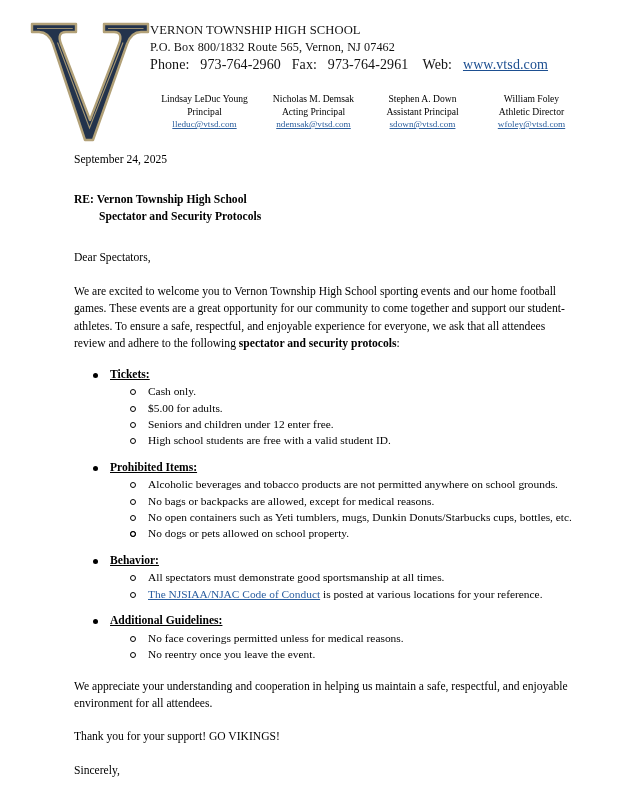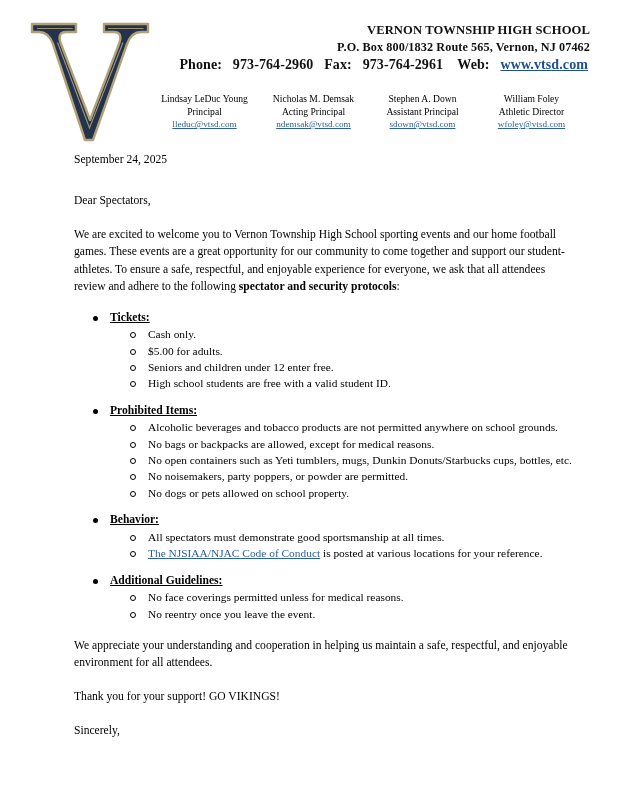--- a/index.html
+++ b/index.html
@@ -30,22 +30,21 @@
   }
   .logo-wrap svg { display: block; width: 100%; height: 100%; }
 
   .head-right {
     position: absolute;
     left: 150px;
     right: 28px;
     top: 22px;
   }
   .head-line {
-    text-align: right;
-    font-weight: bold;
+    font-weight: normal;
     color: #111111;
     letter-spacing: 0.1px;
   }
   .head-school { font-size: 12.6px; line-height: 17px; }
   .head-addr   { font-size: 12.2px; line-height: 17px; }
   .head-phone  { font-size: 14px; line-height: 17px; padding-right: 2px; }
 
   .head-link {
     color: #1d4f91;
     text-decoration: underline;
@@ -227,20 +226,24 @@
       <div class="admin-title">Athletic Director</div>
       <a class="admin-email" href="#">wfoley@vtsd.com</a>
     </div>
   </div>
 </div>
 
 <div class="doc-body">
 
   <div class="date-line">September 24, 2025</div>
 
+  <div class="re-block">
+    <div>RE: Vernon Township High School</div>
+    <div class="re-sub">Spectator and Security Protocols</div>
+  </div>
 
   <div class="salutation">Dear Spectators,</div>
 
   <div class="intro">
     <span>We are excited to welcome you to Vernon Township High School sporting events and our home football games. These events are a great opportunity for our community to come together and support our student-athletes. To ensure a safe, respectful, and enjoyable experience for everyone, we ask that all attendees review and adhere to the following </span><b>spectator and security protocols</b><span>:</span>
   </div>
 
   <ul class="section-list">
 
     <li class="sec-item">
@@ -281,21 +284,20 @@
         <li class="sub-item">
           <span class="bullet-circle"></span>
           <span>No bags or backpacks are allowed, except for medical reasons.</span>
         </li>
         <li class="sub-item">
           <span class="bullet-circle"></span>
           <span>No open containers such as Yeti tumblers, mugs, Dunkin Donuts/Starbucks cups, bottles, etc.</span>
         </li>
         <li class="sub-item">
           <span class="bullet-circle"></span>
-          <span>No noisemakers, party poppers, or powder are permitted.</span>
         </li>
         <li class="sub-item">
           <span class="bullet-circle"></span>
           <span>No dogs or pets allowed on school property.</span>
         </li>
       </ul>
     </li>
 
     <li class="sec-item">
       <div class="sec-head">

